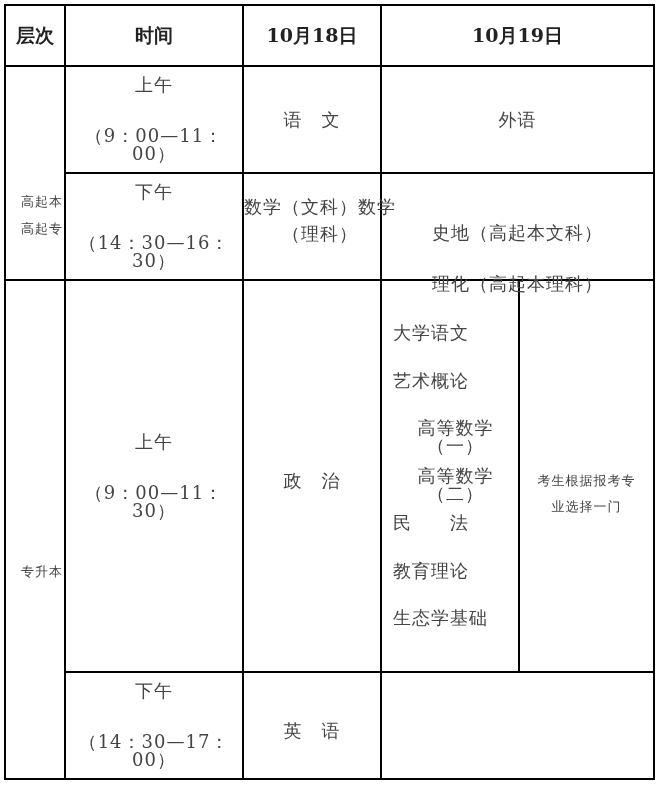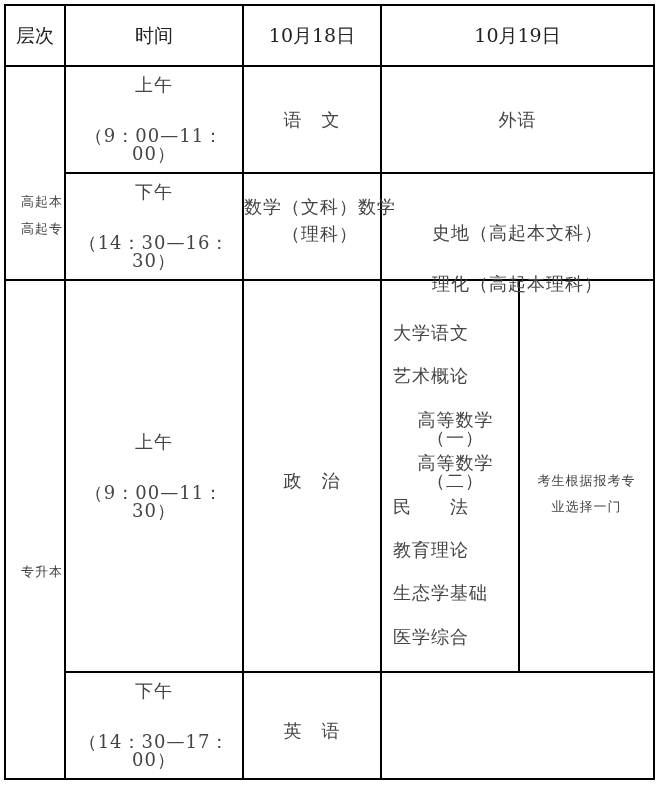--- a/index.html
+++ b/index.html
@@ -3,21 +3,21 @@
 <meta charset="utf-8">
 <style>
   html, body { margin: 0; padding: 0; background: #ffffff; }
   body { width: 658px; height: 786px; position: relative; overflow: hidden;
          font-family: "DejaVu Serif", "Liberation Serif", serif; color: #333333; }
   .tbl { position: absolute; left: 0; top: 0; width: 658px; height: 786px; }
   .cell { position: absolute; box-sizing: border-box; display: flex; flex-direction: column;
           align-items: center; justify-content: center; text-align: center; }
   .hline { position: absolute; height: 2px; background: #000; }
   .vline { position: absolute; width: 2px; background: #000; }
-  .hdr { font-family: "DejaVu Serif", "Liberation Serif", serif; font-size: 19px; font-weight: normal; color: #222; }
+  .hdr { font-family: "DejaVu Serif", "Liberation Serif", serif; font-size: 19px; font-weight: bold; color: #222; }
   .txt { font-size: 18px; color: #444; letter-spacing: 1px; line-height: 1; }
   .gap46 > * + * { margin-top: 33px; }
   .gap-list { align-items: flex-start; justify-content: flex-start; padding-left: 11px; padding-top: 43px; }
   .gap-list > div { height: 47.5px; }
   .note { line-height: 26px; width: 110px; font-size: 13px; color: #444; letter-spacing: 1px; }
   .level { align-items: flex-start; padding-left: 15px; line-height: 27px; font-size: 13px; color: #444; letter-spacing: 1px; margin-top: 42px; }
 </style>
 </head>
 <body>
 
@@ -78,21 +78,20 @@
   <div class="cell txt" style="left:244px;top:281px;width:136px;height:400px;">政　治</div>
 
   <div class="cell txt gap-list" style="left:382px;top:281px;width:136px;height:390px;">
     <div>大学语文</div>
     <div>艺术概论</div>
     <div>高等数学（一）</div>
     <div>高等数学（二）</div>
     <div>民　　法</div>
     <div>教育理论</div>
     <div>生态学基础</div>
-    <div>医学综合</div>
   </div>
   <div class="cell" style="left:520px;top:281px;width:133px;height:426px;">
     <div class="note">考生根据报考专业选择一门</div>
   </div>
 
   <div class="cell txt gap46" style="left:66px;top:673px;width:176px;height:105px;">
     <div>下午</div>
     <div>（14：30—17：00）</div>
   </div>
   <div class="cell txt" style="left:244px;top:673px;width:136px;height:115px;">英　语</div>

